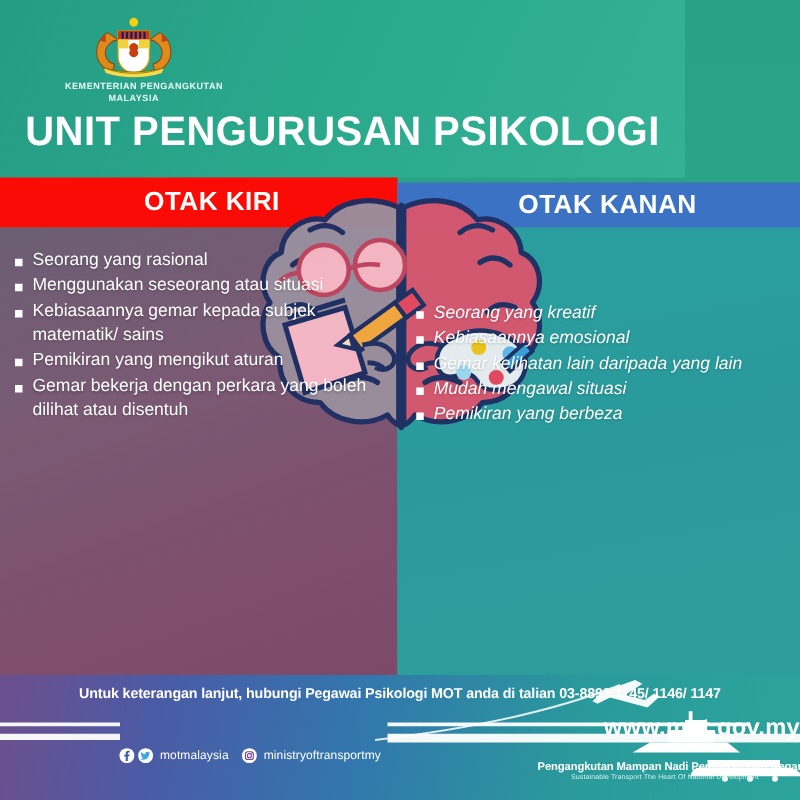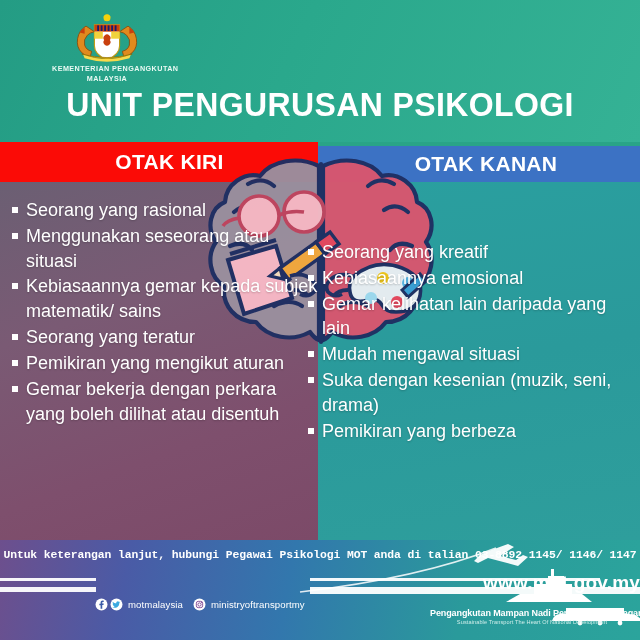--- a/index.html
+++ b/index.html
@@ -10,21 +10,21 @@
   }
   #poster {
     position:relative;
     width:640px; height:640px;
     overflow:hidden;
     background:linear-gradient(180deg,#28a184 0%, #2ba98c 60%, #33b092 100%);
   }
 
   
   .header {
-    position:absolute; left:0; top:0; width:640px; height:142px;
+    position:absolute; left:0; top:0; width:548px; height:142px;
     background:linear-gradient(115deg,#249c84 0%,#2aa88c 45%,#35b295 100%);
   }
   .crest-wrap {
     position:absolute; left:52px; top:12px; width:110px; text-align:center;
   }
   .crest { width:84px; height:52px; margin:0 auto; display:block; }
   .ministry-line1, .ministry-line2 {
     color:#eafaf4; font-size:7.2px; letter-spacing:.45px;
     line-height:1.35; font-weight:600; white-space:nowrap;
   }
@@ -67,44 +67,43 @@
 
   
   .brain-art {
     position:absolute; left:186px; top:150px; width:270px; height:250px;
     z-index:2; opacity:.97;
   }
 
   .list {
     position:absolute; z-index:3; list-style:none;
     color:#ffffff;
-    font-size:18px; line-height:1.38;
+    font-size:14px; line-height:1.38;
   }
   .list-left { left:8px; top:198px; width:310px; }
-  .list-right { left:304px; top:240px; width:312px; }
+  .list-right { left:329px; top:240px; width:312px;font-style:italic; }
   .list li {
     position:relative; padding-left:18px; margin-bottom:1px;
     text-shadow:0 1px 2px rgba(0,0,0,.22);
   }
   .list li::before {
     content:""; position:absolute; left:4px; top:9px;
     width:6px; height:6px; background:#ffffff;
   }
 
   
   .footer {
     position:absolute; left:0; top:540px; width:640px; height:100px;
     background:linear-gradient(100deg,#6d4f8d 0%, #4a5ba6 20%, #3277ad 45%, #2a9a9b 72%, #2ba49c 100%);
     overflow:hidden;
   }
   .footer-contact {
     position:absolute; left:0; right:0; top:9px; text-align:center;
     color:#ffffff; font-size:11.4px; font-weight:bold; letter-spacing:-.1px;
     z-index:4;
-    font-family:Liberation Mono, monospace;
   }
   .footer-url {
     position:absolute; left:0; right:0; top:32px; text-align:right;
     color:#ffffff; font-size:19px; font-weight:bold; letter-spacing:.2px;
     z-index:4;
   }
   .rule { position:absolute; background:#ffffff; z-index:3; opacity:.95; }
   .rule-l1 { left:0; top:38px; width:96px; height:3px; }
   .rule-l2 { left:0; top:47px; width:96px; height:5px; }
   .rule-r1 { left:310px; top:38px; width:290px; height:3px; }
@@ -244,31 +243,29 @@
     <g stroke="#1f2f63" stroke-width="3.8" fill="#d8566f">
       <path d="M166 126 q-14 -4 -22 4 q-6 6 -2 12 q6 6 14 2"></path>
       <path d="M162 140 q-10 0 -14 6"></path>
     </g>
   </svg>
 
   <ul class="list list-left">
     <li>Seorang yang rasional</li>
     <li>Menggunakan seseorang atau situasi</li>
     <li>Kebiasaannya gemar kepada subjek matematik/ sains</li>
-    <li>Seorang yang teratur</li>
     <li>Pemikiran yang mengikut aturan</li>
     <li>Gemar bekerja dengan perkara yang boleh dilihat atau disentuh</li>
   </ul>
 
   <ul class="list list-right">
     <li>Seorang yang kreatif</li>
     <li>Kebiasaannya emosional</li>
     <li>Gemar kelihatan lain daripada yang lain</li>
     <li>Mudah mengawal situasi</li>
-    <li>Suka dengan kesenian (muzik, seni, drama)</li>
     <li>Pemikiran yang berbeza</li>
   </ul>
 
   <div class="footer">
 
     <svg class="vehicles" viewBox="0 0 640 100">
       <path d="M300 52 q120 -14 196 -44" stroke="#ffffff" stroke-width="1.6" fill="none" opacity=".85"></path>
       <g fill="#ffffff" opacity=".95">
         <path d="M486 12 l22 -8 l6 3 l-14 9 l16 4 l7 -5 l5 2 l-10 9 l-30 -8 l-10 5 l-4 -2 l6 -6 z"></path>
       </g>

